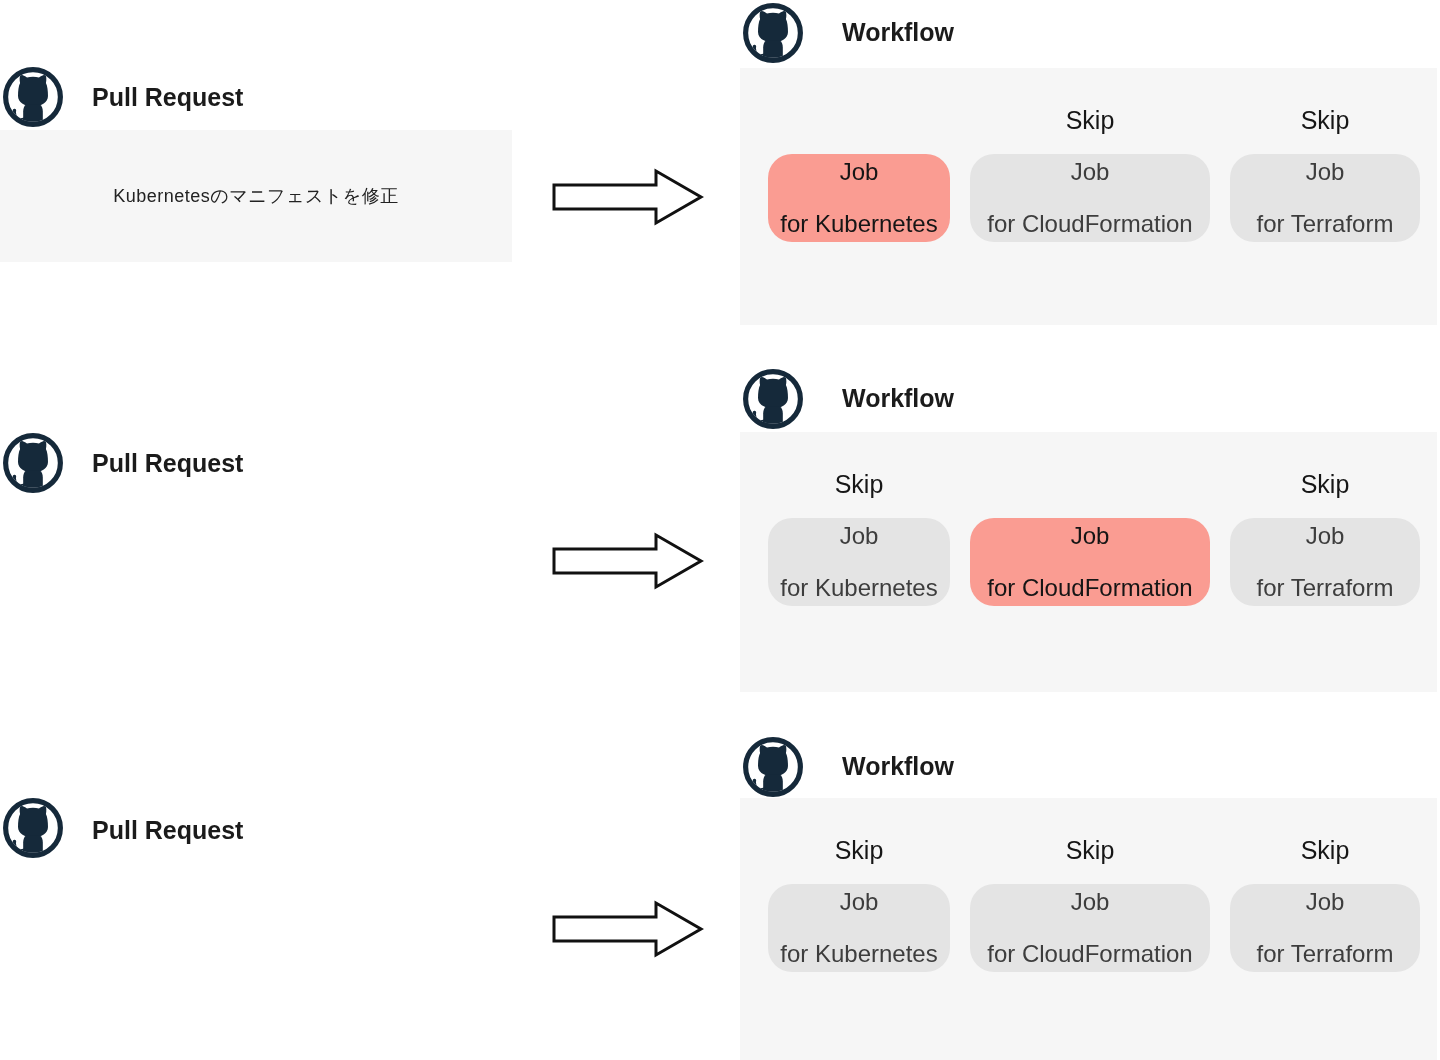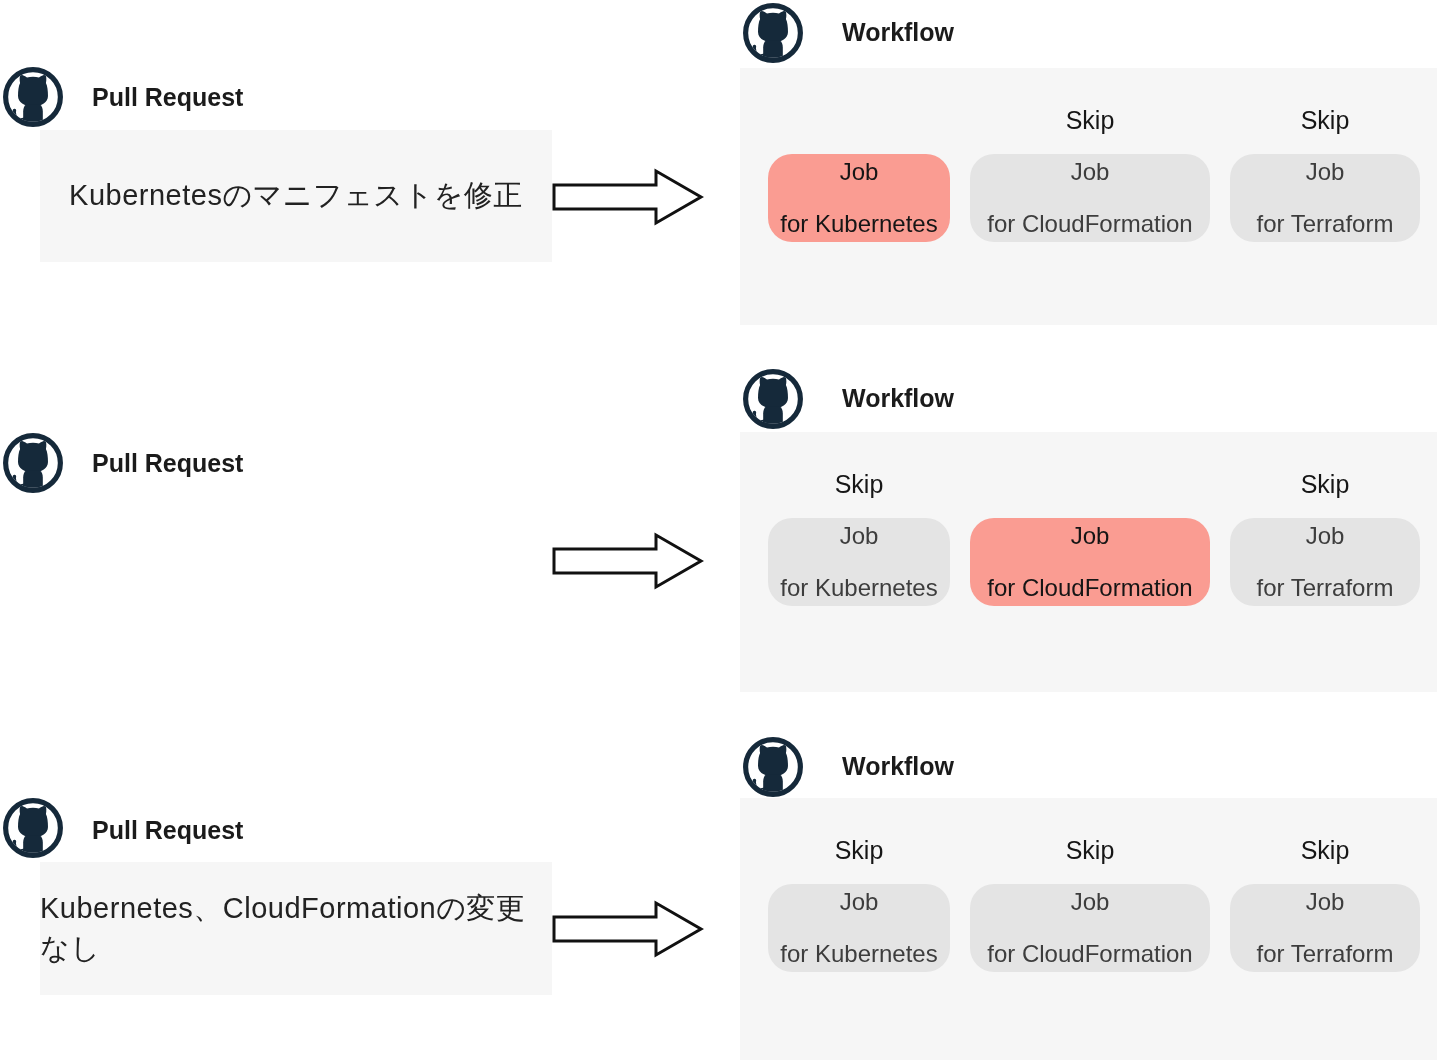--- a/index.html
+++ b/index.html
@@ -16,23 +16,22 @@
 
   .abs{position:absolute;}
 
   .gh-icon{width:62px;height:62px;display:block;}
 
   .src-label{font-size:25px;line-height:30px;color:#1b1b1b;font-weight:bold;}
 
   .pr-box{
     background:var(--panel);
     display:flex;align-items:center;justify-content:center;
-    font-size:29px;color:#222;
+    font-size:18px;color:#222;
     letter-spacing:0.5px;
-    margin-left:40px;
   }
 
   .wf-panel{background:var(--panel);}
 
   .jobs{position:absolute;left:28px;top:30px;display:flex;gap:20px;}
   .slot{display:flex;flex-direction:column;}
   .skip-label{
     height:44px;margin-bottom:12px;
     display:flex;align-items:center;justify-content:center;
     font-size:25px;color:#161616;
@@ -170,23 +169,20 @@
       </div>
     </div>
   </div>
 
   <span class="abs" style="left:2px;top:797px">
     <svg class="gh-icon">
         <use href="#gh-icon"></use>
       </svg>
   </span>
   <div class="abs src-label" style="left:92px;top:815px">Pull Request</div>
-  <div class="abs pr-box" style="left:0;top:862px;width:512px;height:133px">
-    <span>Kubernetes、CloudFormationの変更なし</span>
-  </div>
 
   <span class="abs" style="left:552px;top:900px">
     <svg class="arrow-svg" width="152" height="58">
         <use href="#arrow-shape"></use>
       </svg>
   </span>
 
   <span class="abs" style="left:742px;top:736px">
     <svg class="gh-icon">
         <use href="#gh-icon"></use>

